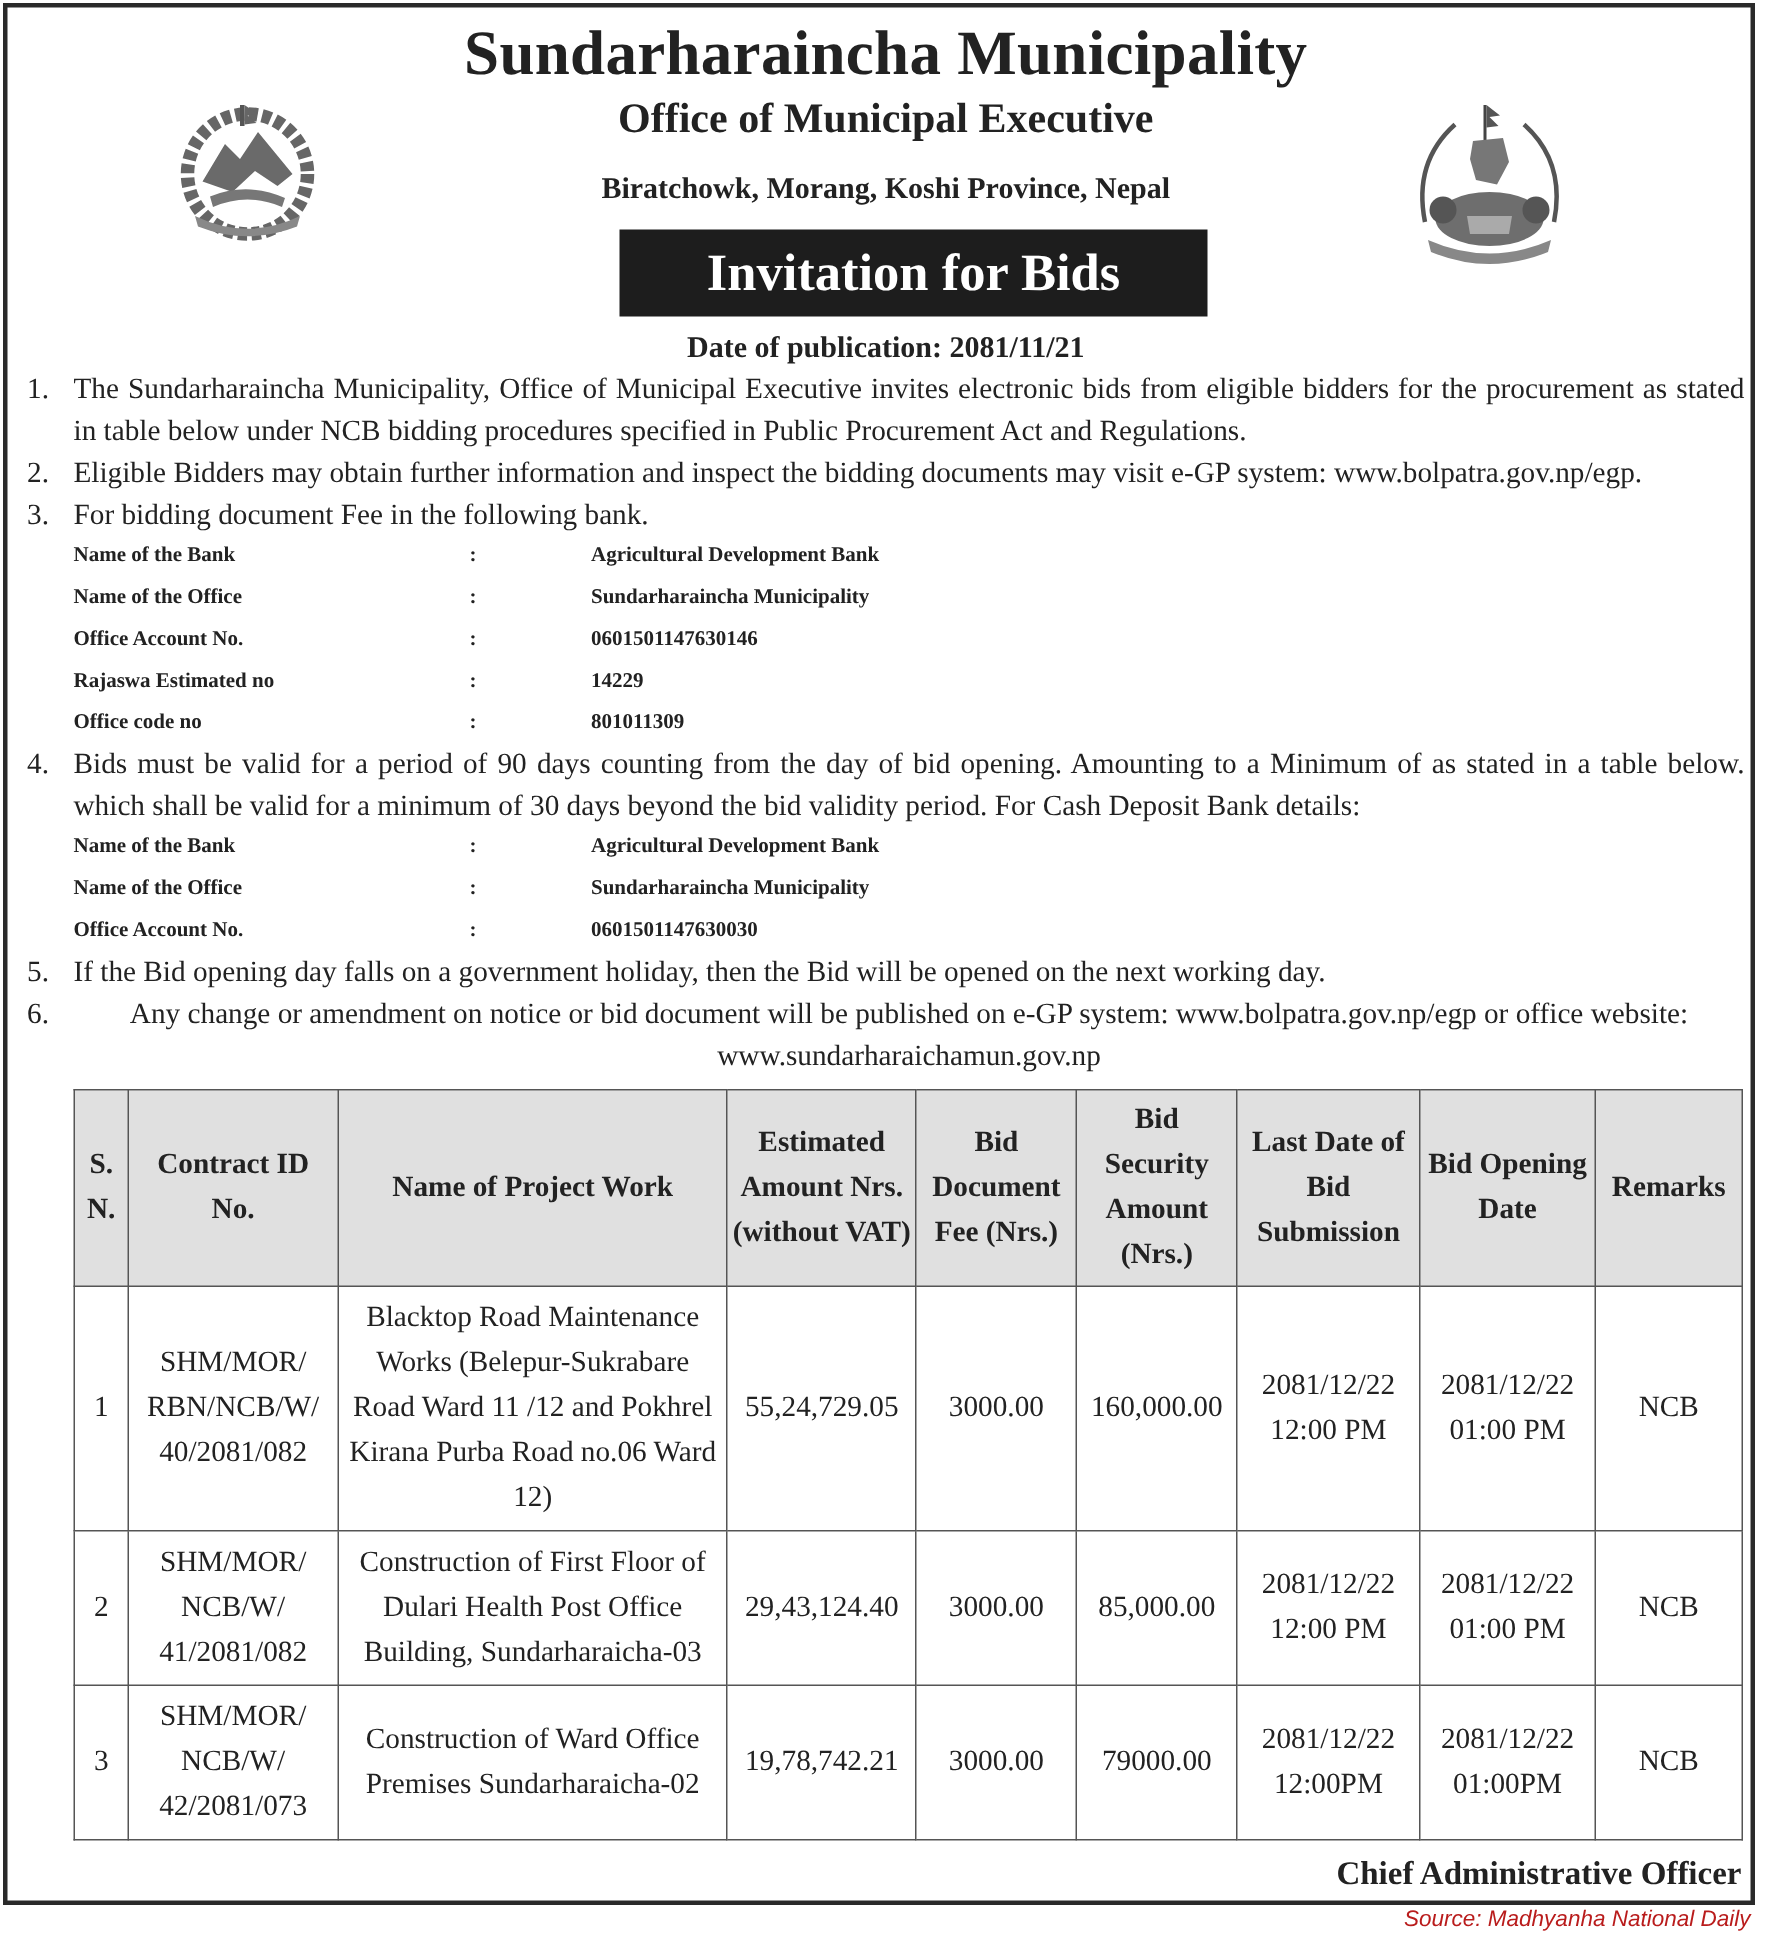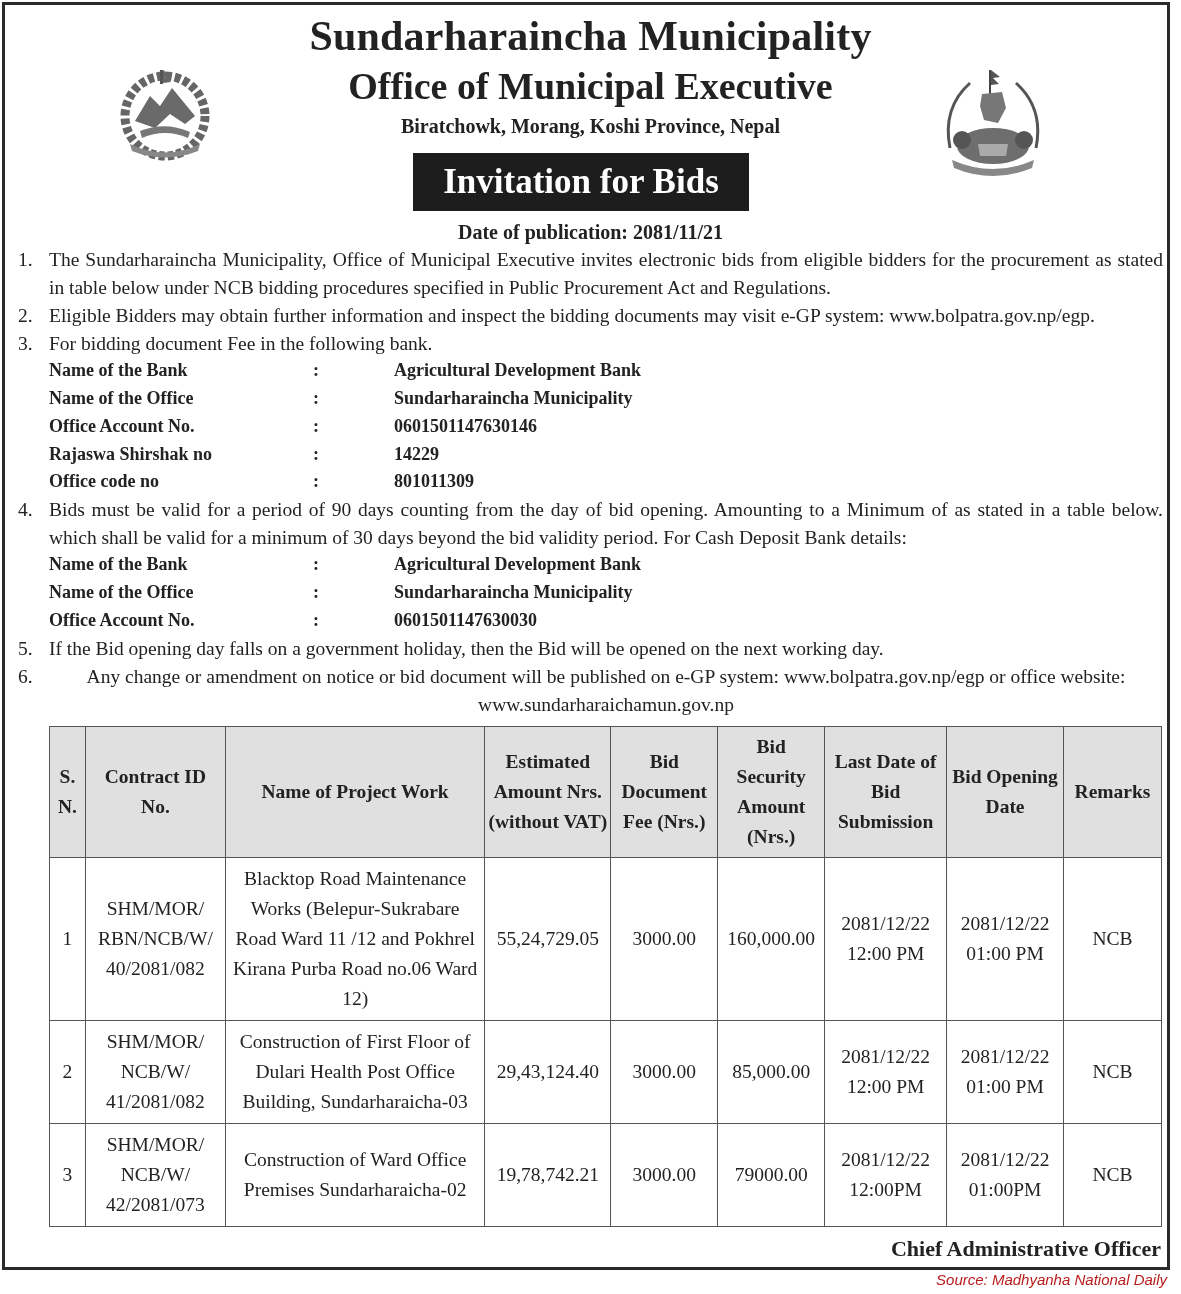--- a/index.html
+++ b/index.html
@@ -5,29 +5,29 @@
   html, body { margin: 0; padding: 0; background: #ffffff; }
   body { width: 1181px; height: 1294px; position: relative; overflow: hidden;
          font-family: "Liberation Serif", "DejaVu Serif", serif; color: #222; }
   .frame { position: absolute; left: 2px; top: 2px; width: 1162px; height: 1262px;
            border: 3px solid #2a2a2a; background: #fff; }
   .logo { position: absolute; }
   .logo-left { left: 110px; top: 66px; width: 110px; height: 95px; }
   .logo-right { left: 940px; top: 68px; width: 106px; height: 112px; }
   .title { position: absolute; left: 0; width: 1181px; text-align: center; font-weight: bold; color: #222; }
   .t1 { top: 12px; font-size: 42px; letter-spacing: 0.2px; }
-  .t2 { top: 64px; font-size: 38px; }
+  .t2 { top: 64px; font-size: 28px; }
   .t3 { top: 115px; font-size: 20px; }
-  .banner { position: absolute; left: 413px; top: 153px; width: 336px; height: 58px; background: #1d1d1d;
+  .banner { position: absolute; left: 413px; top: 153px; width: 392px; height: 58px; background: #1d1d1d;
             color: #fff; font-weight: bold; font-size: 35px; text-align: center; line-height: 58px; }
   .pubdate { position: absolute; left: 0; width: 1181px; top: 221px; text-align: center; font-weight: bold; font-size: 20px; }
   .para { position: absolute; left: 18px; width: 1150px; font-size: 19.5px; line-height: 27.5px; }
   .para .num { position: absolute; left: 0; }
   .para .txt { position: absolute; left: 31px; width: 1114px; text-align: justify; }
-  .kv { position: absolute; left: 49px; font-size: 18px; font-weight: bold; height: 27px; line-height: 27px; width: 700px; text-align: right; }
+  .kv { position: absolute; left: 49px; font-size: 14px; font-weight: bold; height: 27px; line-height: 27px; width: 700px; text-align: right; }
   .kv .k { position: absolute; left: 0; }
   .kv .c { position: absolute; left: 264px; }
   .kv .v { position: absolute; left: 345px; }
   table.bids { position: absolute; left: 49px; top: 726px; width: 1113px; border-collapse: collapse; font-size: 19.5px; }
   table.bids th, table.bids td { border: 1.5px solid #555; text-align: center; vertical-align: middle; padding: 0 3px; line-height: 30px; }
   table.bids th { background: #e0e0e0; font-weight: bold; height: 130px; }
   table.bids td { font-weight: normal; }
   .row1 td { height: 162px; }
   .row2 td { height: 102px; }
   .row3 td { height: 102px; }
@@ -92,21 +92,21 @@
   <span class="k">Name of the Office</span>
   <span class="c">:</span>
   <span class="v">Sundarharaincha Municipality</span>
 </div>
 <div class="kv" style="top:413px;">
   <span class="k">Office Account No.</span>
   <span class="c">:</span>
   <span class="v">0601501147630146</span>
 </div>
 <div class="kv" style="top:441px;">
-  <span class="k">Rajaswa Shirshak no</span>
+  <span class="k">Rajaswa Estimated no</span>
   <span class="c">:</span>
   <span class="v">14229</span>
 </div>
 <div class="kv" style="top:468px;">
   <span class="k">Office code no</span>
   <span class="c">:</span>
   <span class="v">801011309</span>
 </div>
 
 <div class="para" style="top:496px;">

